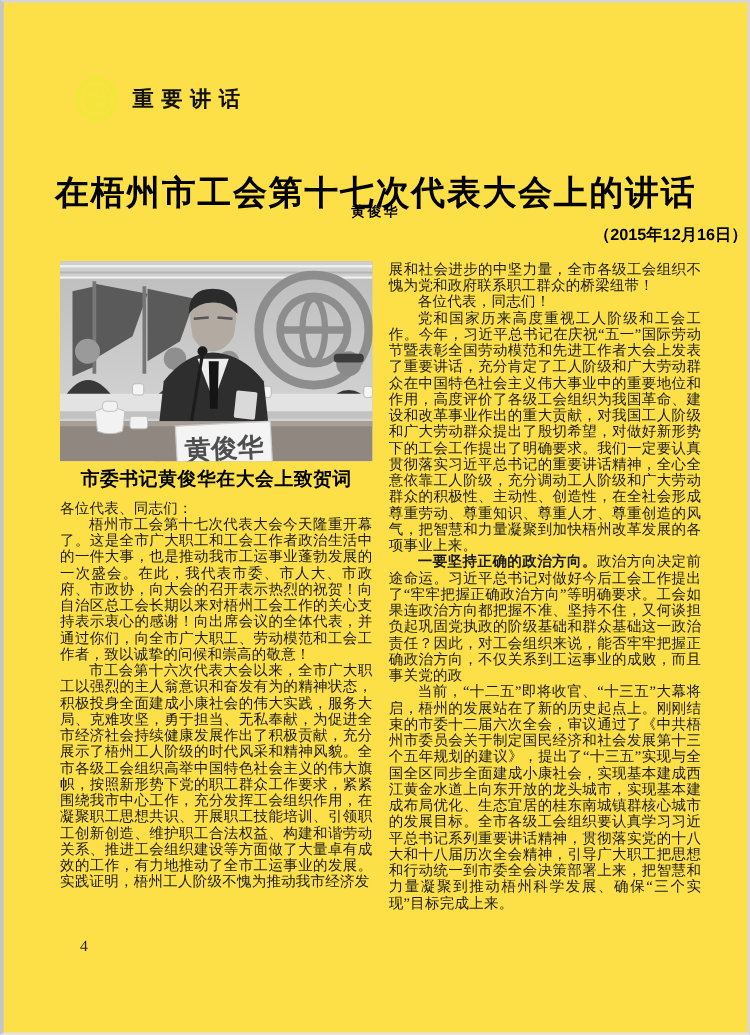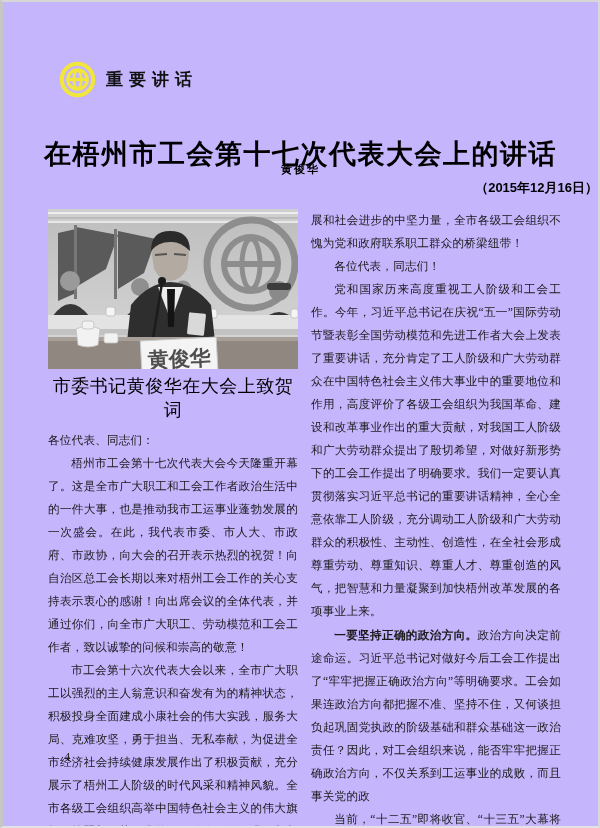--- a/index.html
+++ b/index.html
@@ -1,20 +1,20 @@
 <!DOCTYPE html>
 <html><head>
 <meta charset="utf-8">
 <style>
   html,body{margin:0;padding:0;background:#ffffff;}
   .page{
     position:relative;
     width:600px;height:828px;
     box-sizing:border-box;
-    background:#c4b5fd;
+    background:#fde047;
     border-top:2px solid #d6d6d6;
     border-left:3px solid #c6c6c6;
     border-right:2px solid #d8d8d8;
     border-bottom:2px solid #e3e3e3;
     overflow:hidden;
     font-family:"Liberation Serif","DejaVu Serif",serif;
     color:#1a1a1a;
   }
   .header{
     position:absolute;top:59px;left:56px;
@@ -44,26 +44,26 @@
   }
   .content{
     position:absolute;top:207px;left:45px;
     display:flex;gap:13px;
   }
   .col{width:250px;}
   .photo-svg{display:block;width:250px;height:160px;background:#c9c9c9;}
   .caption{
     margin:5px 0 7px 0;text-align:center;
     font-family:"Liberation Sans","DejaVu Sans",sans-serif;
-    font-weight:normal;font-size:18px;color:#000;letter-spacing:.5px;
+    font-weight:bold;font-size:15px;color:#000;letter-spacing:.5px;
   }
   .col p{
     margin:0;
     font-size:11.6px;
-    line-height:23px;
+    line-height:13px;
     text-align:justify;
     text-justify:inter-ideograph;
     letter-spacing:.2px;
   }
   .indent{text-indent:2em;}
   .lead-bold{
     font-family:"Liberation Sans","DejaVu Sans",sans-serif;
     font-weight:bold;
   }
   .pagenum{

